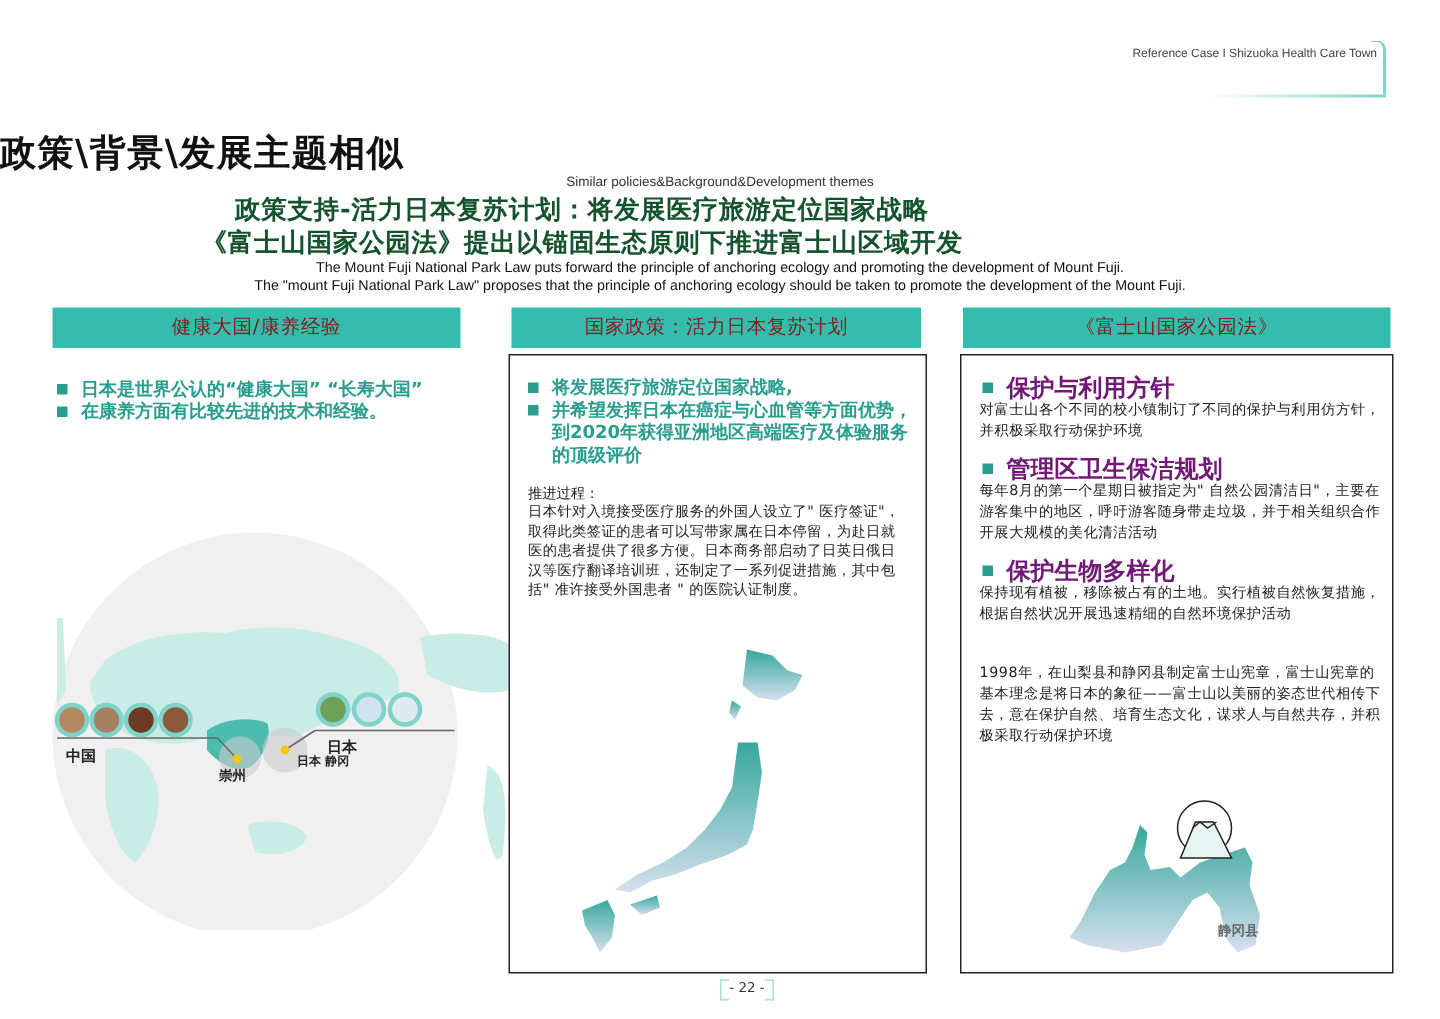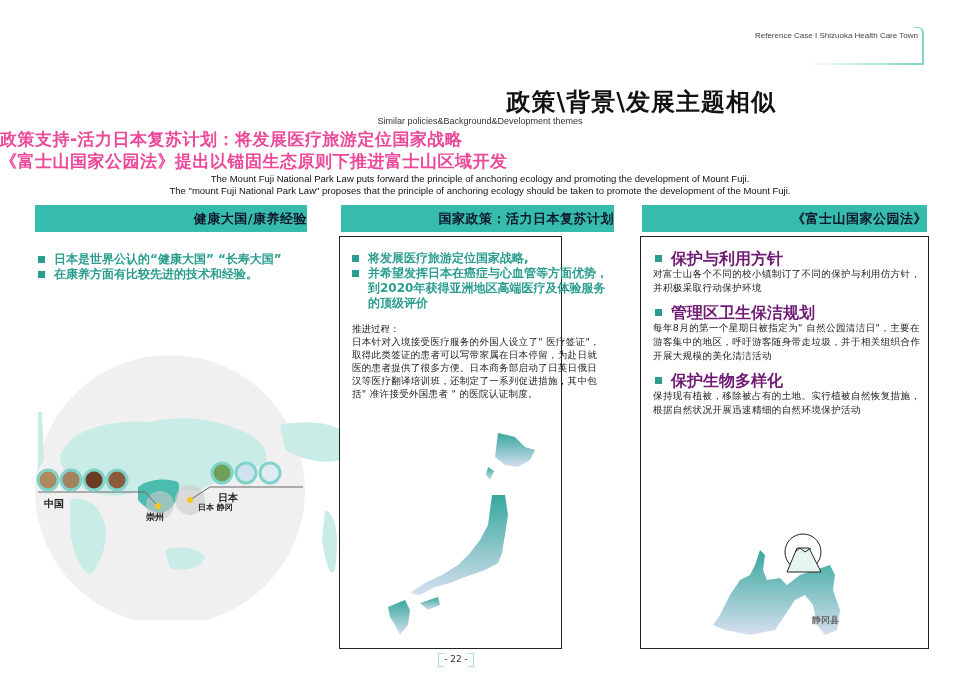--- a/index.html
+++ b/index.html
@@ -5,55 +5,55 @@
   * { box-sizing: border-box; margin: 0; padding: 0; }
   html, body { width: 960px; height: 679px; background: #ffffff; overflow: hidden; }
   body { position: relative; font-family: "DejaVu Sans", "Liberation Sans", sans-serif; color: #222; }
 
   .header-tag { position: absolute; right: 36px; top: 27px; width: 200px; height: 36px; text-align: right; }
   .header-tag .cn { font-size: 11px; font-weight: bold; color: #333; letter-spacing: 0.5px; margin-right: 6px; margin-top: 3px; }
   .header-tag .en { font-size: 8px; color: #444; margin-top: 4px; margin-right: 6px; font-family: "Liberation Sans", sans-serif; }
   .header-tag .bracket-r { position: absolute; right: 0; top: 0; width: 10px; height: 36px; border-right: 2px solid #7fd3c9; border-top: 1px solid #7fd3c9; border-radius: 0 6px 0 0; }
   .header-tag .bracket-b { position: absolute; right: 0; bottom: -2px; width: 120px; height: 2px; background: linear-gradient(to right, rgba(127,211,201,0), #7fd3c9); }
 
-  .title { position: absolute; left: 0; width: 776px; top: 86px; text-align: right; font-size: 24px; font-weight: bold; color: #111; letter-spacing: 1px; }
+  .title { position: absolute; left: 0; width: 776px; top: 86px; text-align: left; font-size: 24px; font-weight: bold; color: #111; letter-spacing: 1px; }
   .subtitle-en { position: absolute; left: 0; width: 960px; top: 116px; text-align: center; font-size: 9px; color: #333; font-family: "Liberation Sans", sans-serif; }
-  .headline { position: absolute; left: 0; width: 776px; text-align: left; font-size: 17px; font-weight: bold; color: #ec4899; letter-spacing: 0.5px; }
+  .headline { position: absolute; left: 0; width: 776px; text-align: center; font-size: 17px; font-weight: bold; color: #14532d; letter-spacing: 0.5px; }
   .headline.l1 { top: 128px; }
   .headline.l2 { top: 150px; }
   .desc-en { position: absolute; left: 0; width: 960px; text-align: center; font-size: 9.5px; color: #111; font-family: "Liberation Sans", sans-serif; }
   .desc-en.l1 { top: 173px; }
   .desc-en.l2 { top: 185px; }
 
-  .col-head { position: absolute; top: 205px; height: 27px; background: #36bcad; color: #0f172a; font-size: 13px; font-weight: bold; text-align: right; line-height: 27px; letter-spacing: 0.5px; }
+  .col-head { position: absolute; top: 205px; height: 27px; background: #36bcad; color: #7f1d1d; font-size: 13px; font-weight: normal; text-align: center; line-height: 27px; letter-spacing: 0.5px; }
   .col-head.c1 { left: 35px; width: 272px; }
   .col-head.c2 { left: 341px; width: 273px; }
   .col-head.c3 { left: 642px; width: 285px; }
 
   .panel { position: absolute; top: 236px; border: 1.5px solid #222; background: #fff; }
-  .panel.p2 { left: 339px; width: 223px; height: 413px; }
+  .panel.p2 { left: 339px; width: 279px; height: 413px; }
   .panel.p3 { left: 640px; width: 289px; height: 413px; }
 
   .bullets-green { font-size: 12px; font-weight: bold; color: #2a9d8f; line-height: 15px; }
   .bullets-green li { list-style: none; position: relative; padding-left: 18px; }
   .bullets-green li::before { content: ""; position: absolute; left: 2px; top: 4px; width: 7px; height: 7px; background: #2a9d8f; }
 
   .c1-bullets { position: absolute; left: 36px; top: 252px; width: 300px; }
   .p2-bullets { position: absolute; left: 10px; top: 14px; width: 260px; }
 
   .process-label { position: absolute; left: 12px; top: 86px; font-size: 9.5px; color: #222; }
   .process-text { position: absolute; left: 12px; top: 98px; width: 254px; font-size: 9.5px; color: #222; line-height: 13px; letter-spacing: 0.3px; }
 
   .p3-section { position: absolute; left: 12px; width: 268px; }
   .p3-section .h { font-size: 16px; font-weight: bold; color: #701a75; position: relative; padding-left: 18px; line-height: 16px; }
   .p3-section .h::before { content: ""; position: absolute; left: 2px; top: 4px; width: 7px; height: 7px; background: #2a9d8f; }
   .p3-section .b { font-size: 9.5px; color: #222; line-height: 14px; letter-spacing: 0.4px; }
   .s1 { top: 14px; } .s2 { top: 68px; } .s3 { top: 136px; } .s4 { top: 205px; }
 
-  .page-num { position: absolute; left: 438px; top: 651px; width: 36px; height: 16px; font-size: 9px; text-align: center; line-height: 16px; color: #333; }
+  .page-num { position: absolute; left: 480px; top: 651px; width: 36px; height: 16px; font-size: 9px; text-align: center; line-height: 16px; color: #333; }
   .page-num::before, .page-num::after { content: ""; position: absolute; width: 5px; height: 12px; top: 2px; border: 1px solid #a6e0d9; }
   .page-num::before { left: 0; border-right: none; }
   .page-num::after { right: 0; border-left: none; }
 
   .map-world { position: absolute; left: 0; top: 330px; width: 340px; height: 290px; }
   .map-japan { position: absolute; left: 380px; top: 425px; width: 180px; height: 220px; }
   .map-shizuoka { position: absolute; left: 705px; top: 530px; width: 200px; height: 110px; }
   .map-label { position: absolute; font-size: 9px; font-weight: bold; color: #222; }
 </style>
 </head>
@@ -151,20 +151,21 @@
   </div>
   <div class="p3-section s2">
     <div class="h">管理区卫生保洁规划</div>
     <div class="b">每年8月的第一个星期日被指定为" 自然公园清洁日"，主要在游客集中的地区，呼吁游客随身带走垃圾，并于相关组织合作开展大规模的美化清洁活动</div>
   </div>
   <div class="p3-section s3">
     <div class="h">保护生物多样化</div>
     <div class="b">保持现有植被，移除被占有的土地。实行植被自然恢复措施，根据自然状况开展迅速精细的自然环境保护活动</div>
   </div>
   <div class="p3-section s4">
+    <div class="b">1998年，在山梨县和静冈县制定富士山宪章，富士山宪章的基本理念是将日本的象征——富士山以美丽的姿态世代相传下去，意在保护自然、培育生态文化，谋求人与自然共存，并积极采取行动保护环境</div>
   </div>
 </div>
 <svg class="map-shizuoka" viewBox="0 0 200 110">
   <defs>
     <linearGradient id="sg" x1="0" y1="0" x2="0" y2="1">
       <stop offset="0" stop-color="#36a89c"></stop>
       <stop offset="1" stop-color="#d6dff0"></stop>
     </linearGradient>
   </defs>
   <path d="M55 20 L60 25 L58 40 L62 50 L75 48 L82 55 L95 45 L110 40 L125 35 L130 45 L128 60 L135 80 L132 100 L120 105 L112 95 L108 75 L100 65 L90 70 L80 85 L70 100 L45 105 L20 100 L8 95 L15 85 L25 65 L35 50 L45 45 L50 35 Z" fill="url(#sg)"></path>

